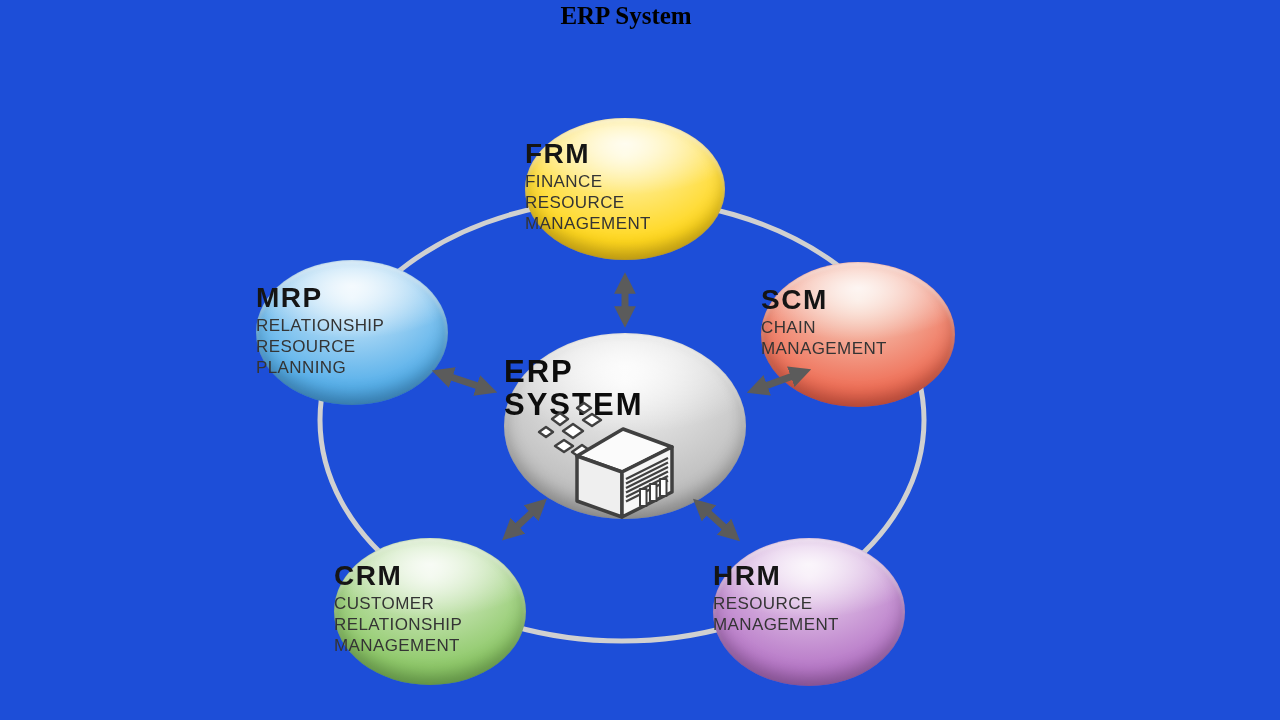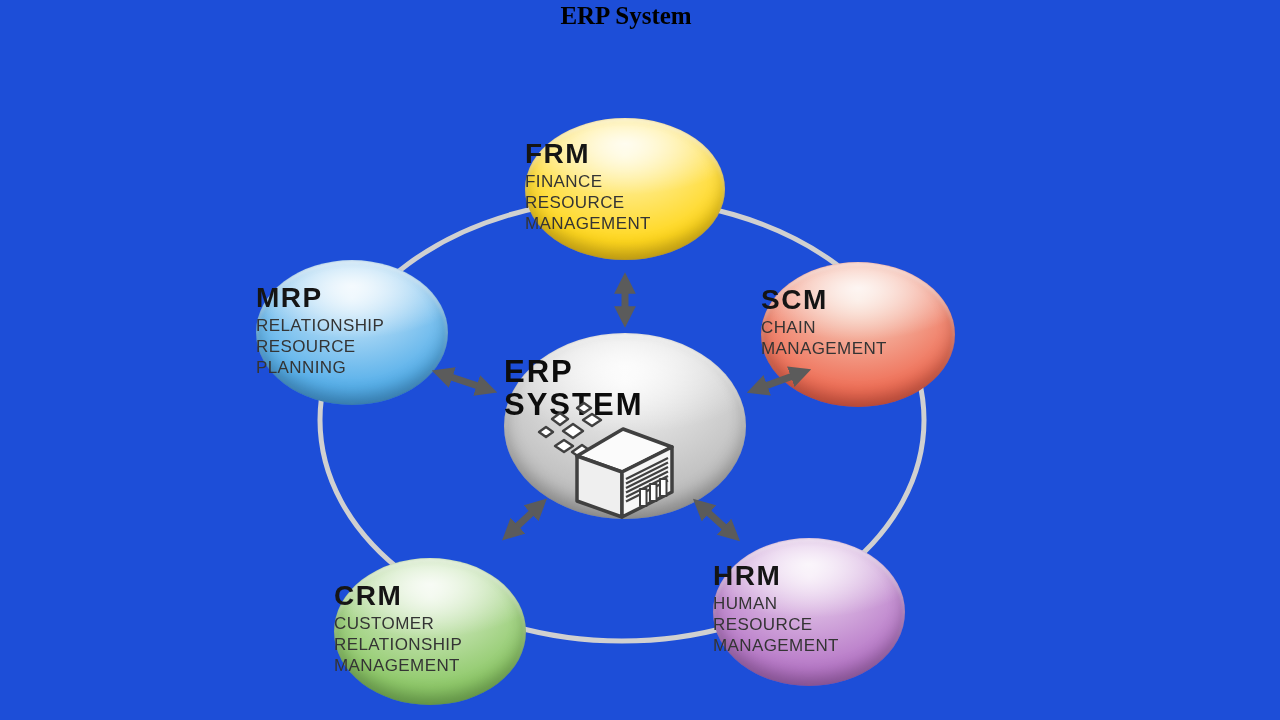--- a/index.html
+++ b/index.html
@@ -52,21 +52,21 @@
   }
   .ball .sub {
     font-size: 17px;
     line-height: 21px;
     letter-spacing: 0.4px;
     color: #343434;
   }
   #ball-frm { left: 525px; top: 118px; width: 200px; height: 142px; padding-top: 20px; }
   #ball-mrp { left: 256px; top: 260px; width: 192px; height: 145px; padding-top: 22px; }
   #ball-scm { left: 761px; top: 262px; width: 194px; height: 145px; padding-top: 22px; }
-  #ball-crm { left: 334px; top: 558px; width: 192px; height: 147px; padding-top: 22px; }
+  #ball-crm { left: 334px; top: 538px; width: 192px; height: 147px; padding-top: 22px; }
   #ball-hrm { left: 713px; top: 538px; width: 192px; height: 148px; padding-top: 22px; }
   #ball-erp { left: 504px; top: 333px; width: 242px; height: 186px; padding-top: 22px; }
   #ball-erp .center-line {
     font-weight: bold;
     font-size: 31px;
     line-height: 33px;
     letter-spacing: 2px;
     color: #0d0d0d;
   }
   .fg { z-index: 3; }
@@ -105,21 +105,20 @@
 
   <div class="ball" id="ball-crm" style="--light: #e3f2d9; --main: #8fc96a; --dark: #4c9c2c;">
     <div class="abbr">CRM</div>
     <div class="sub">CUSTOMER</div>
     <div class="sub">RELATIONSHIP</div>
     <div class="sub">MANAGEMENT</div>
   </div>
 
   <div class="ball" id="ball-hrm" style="--light: #eedaf1; --main: #b87ac8; --dark: #8a389e;">
     <div class="abbr">HRM</div>
-    <div class="sub">HUMAN</div>
     <div class="sub">RESOURCE</div>
     <div class="sub">MANAGEMENT</div>
   </div>
 
   <div class="ball" id="ball-erp" style="--light: #f6f6f6; --main: #bfbfbf; --dark: #8d8d8d;">
     <div class="center-line">ERP</div>
     <div class="center-line">SYSTEM</div>
   </div>
 
   <svg class="layer fg" viewBox="0 0 1280 720">

